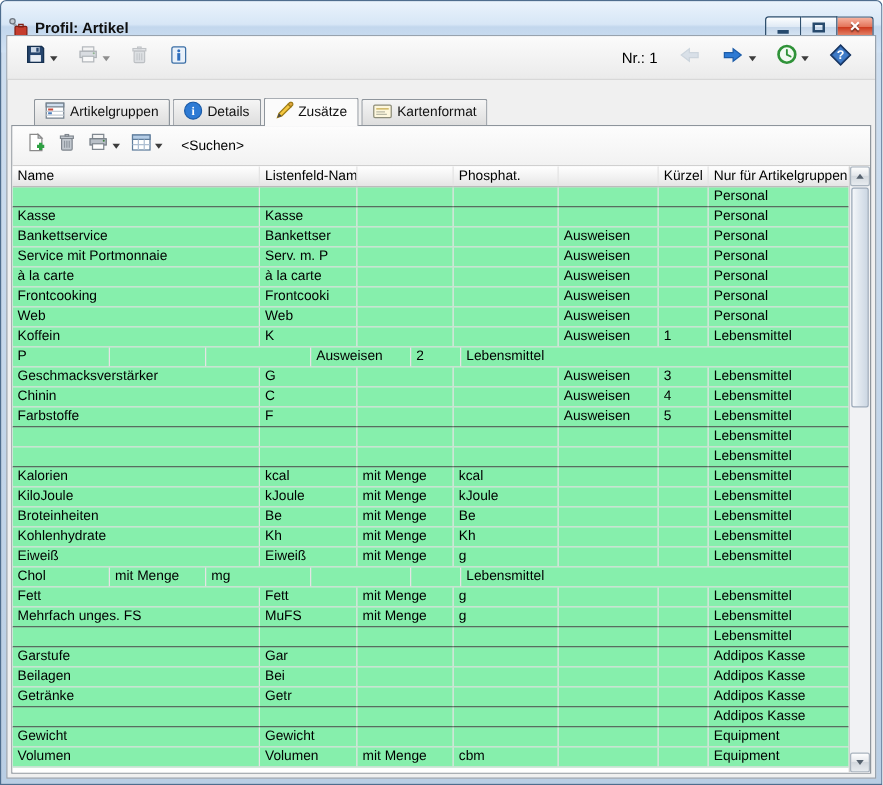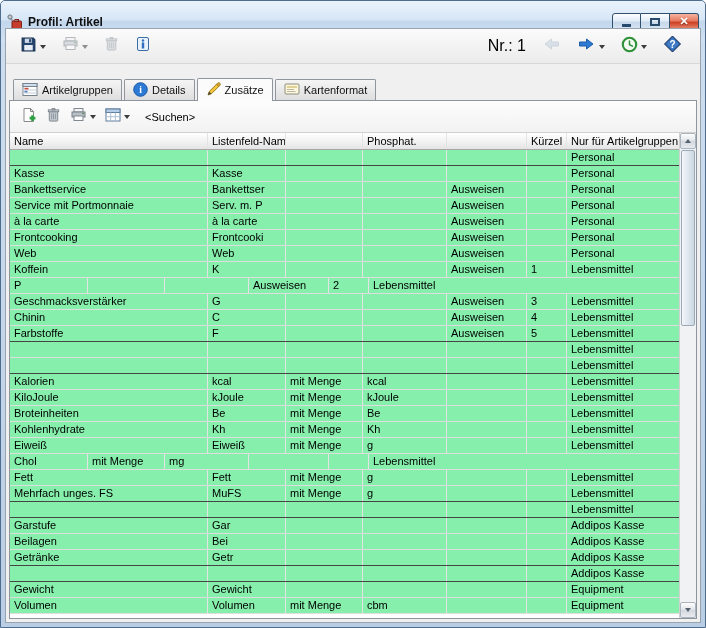--- a/index.html
+++ b/index.html
@@ -34,24 +34,24 @@
   .toolbar1 { flex:0 0 35px; display:flex; align-items:center; padding:0 10px;
               background:linear-gradient(#fbfbfb,#ebebeb); border-bottom:1px solid #d8d8d8; }
   .t1-left { display:flex; align-items:center; gap:8px; }
   .t1-right { margin-left:auto; display:flex; align-items:center; gap:8px; padding-right:4px; }
   .tbtn { display:flex; align-items:center; gap:3px; padding:2px 3px; border:1px solid transparent;
           border-radius:2px; cursor:default; }
   .tbtn.disabled { opacity:.45; }
   .dim { opacity:.55; }
   .dd { width:0; height:0; border-left:3px solid transparent; border-right:3px solid transparent;
         border-top:4px solid #3c3c3c; margin-top:1px; }
-  .nr { font-size:16px; color:#000; margin-right:4px;padding-left:26px; }
-
-  
-  .tabstrip { flex:0 0 23px; margin-top:13px; display:flex; align-items:flex-end; padding-left:7px;
+  .nr { font-size:12px; color:#000; margin-right:4px;padding-left:26px; }
+
+  
+  .tabstrip { flex:0 0 23px; margin-top:13px; display:flex; align-items:flex-end; padding-left:21px;
               position:relative; z-index:3; }
   .tab { display:flex; align-items:center; gap:4px; height:21px; padding:0 8px; font-size:11px; color:#111;
          background:linear-gradient(#f5f5f5,#dedede); border:1px solid #8e959c; border-bottom:none;
          border-radius:2px 2px 0 0; margin-right:2px; cursor:default; position:relative; }
   .tab.active { background:#fbfbfb; height:23px; margin-bottom:-1px; z-index:4; }
 
   
   .panel { flex:1; margin:0 3px 3px 3px; border:1px solid #8e959c; background:#ffffff;
            display:flex; flex-direction:column; position:relative; z-index:1; }
   .toolbar2 { flex:0 0 31px; display:flex; align-items:center; gap:1px; padding:0 7px;

